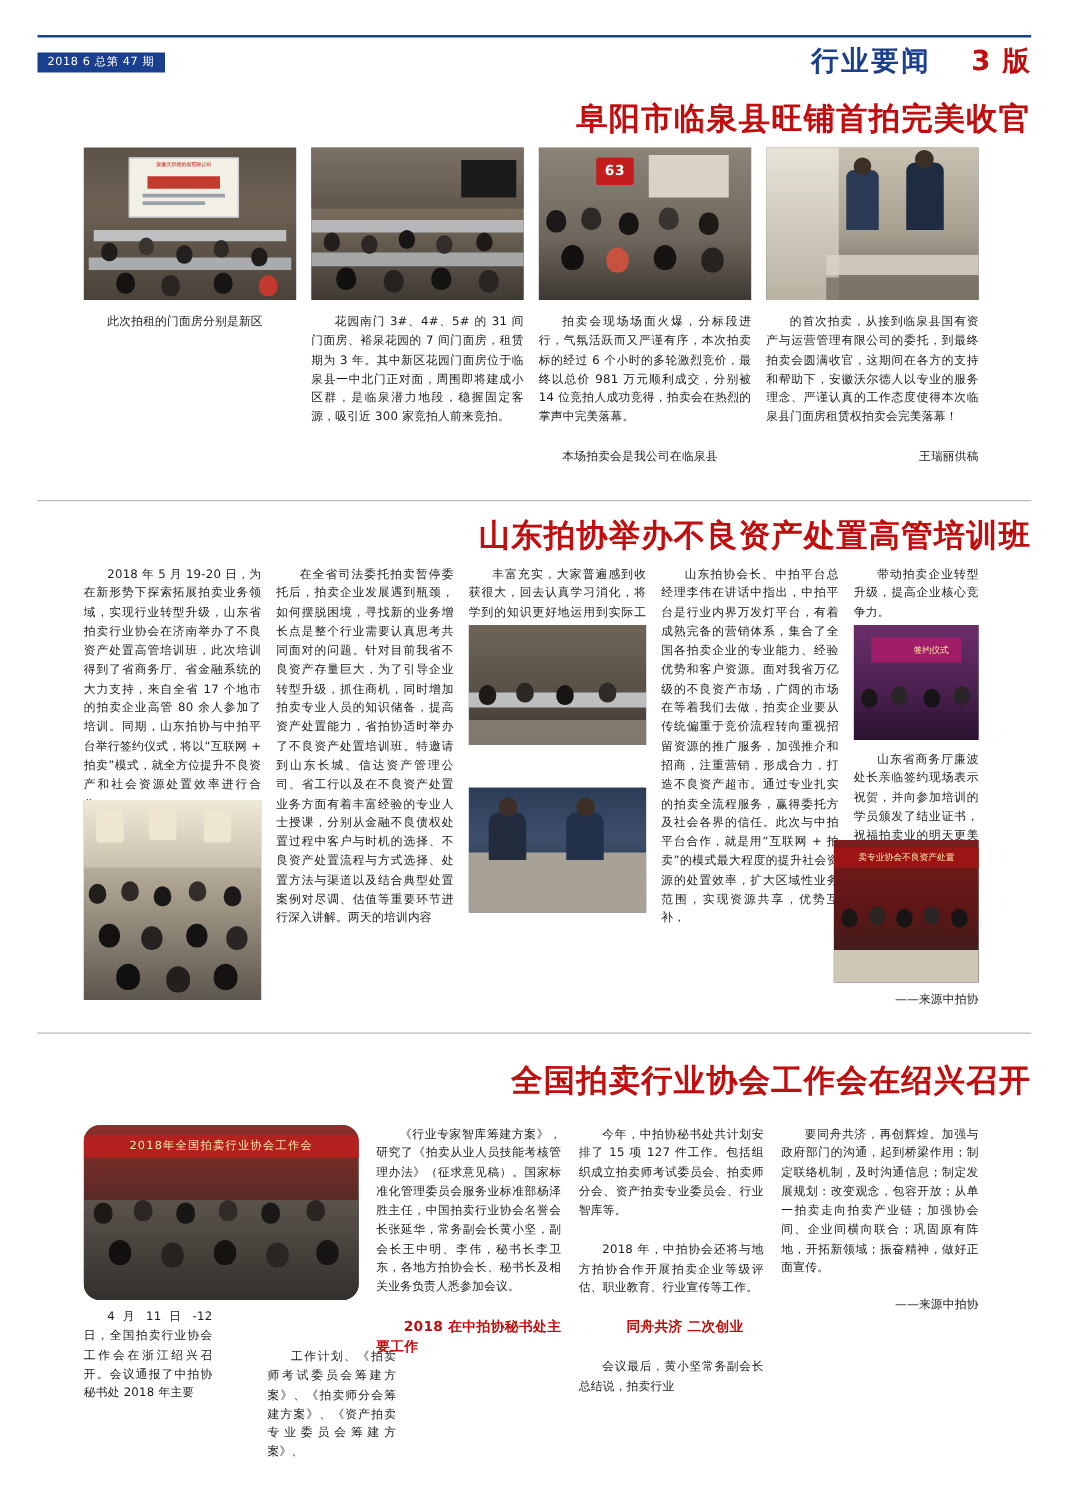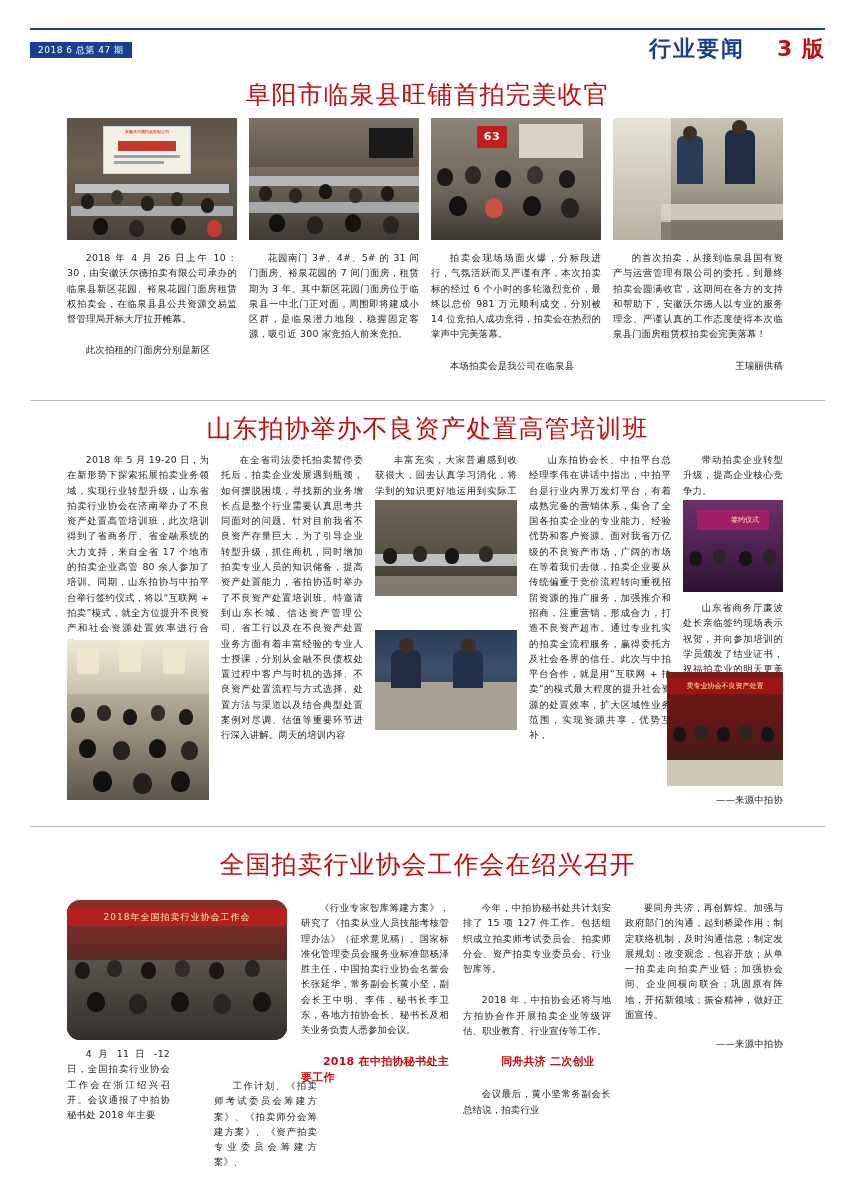--- a/index.html
+++ b/index.html
@@ -45,23 +45,23 @@
   }
   .page-no{
     font-size:22px;font-weight:bold;color:#c10d0d;
     letter-spacing:1px;
   }
   .rule{
     position:absolute;left:30px;width:795px;height:0;
     border-top:1px solid #b9b9b9;
   }
   .headline{
-    text-align:center;
+    text-align:right;
     color:#c10d0d;
-    font-weight:normal;
+    font-weight:bold;
     font-family:"DejaVu Sans","Liberation Sans",sans-serif;
     letter-spacing:1px;
   }
   .h1{font-size:25px;}
   .h2{font-size:25px;}
   .h3{font-size:25px;}
   
   .cols{position:absolute;display:flex;}
   .col{
     font-size:9.4px;
@@ -192,21 +192,20 @@
     <div style="position:absolute;left:64px;top:18px;width:26px;height:48px;background:#2b3a55;border-radius:6px 6px 0 0;"></div>
     <div style="position:absolute;left:70px;top:8px;width:14px;height:14px;border-radius:50%;background:#3a2e27;"></div>
     <div style="position:absolute;left:112px;top:12px;width:30px;height:54px;background:#1f2b40;border-radius:7px 7px 0 0;"></div>
     <div style="position:absolute;left:119px;top:2px;width:15px;height:15px;border-radius:50%;background:#3a2e27;"></div>
     <div class="tablerow" style="left:48px;top:86px;width:122px;height:16px;background:#d8d3c4;"></div>
     <div class="tablerow" style="left:48px;top:104px;width:122px;height:18px;background:#7b7468;"></div>
   </div>
 
   <div class="cols" style="left:67px;top:250px;width:716px;gap:12px;">
     <div class="col" style="width:170px;">
-      <p>2018 年 4 月 26 日上午 10：30，由安徽沃尔德拍卖有限公司承办的临泉县新区花园、裕泉花园门面房租赁权拍卖会，在临泉县县公共资源交易监督管理局开标大厅拉开帷幕。</p>
       <p>此次拍租的门面房分别是新区</p>
     </div>
     <div class="col" style="width:170px;">
       <p>花园南门 3#、4#、5# 的 31 间门面房、裕泉花园的 7 间门面房，租赁期为 3 年。其中新区花园门面房位于临泉县一中北门正对面，周围即将建成小区群，是临泉潜力地段，稳握固定客源，吸引近 300 家竞拍人前来竞拍。</p>
     </div>
     <div class="col" style="width:170px;">
       <p>拍卖会现场场面火爆，分标段进行，气氛活跃而又严谨有序，本次拍卖标的经过 6 个小时的多轮激烈竞价，最终以总价 981 万元顺利成交，分别被 14 位竞拍人成功竞得，拍卖会在热烈的掌声中完美落幕。</p>
       <p>本场拍卖会是我公司在临泉县</p>
     </div>
     <div class="col" style="width:170px;">

